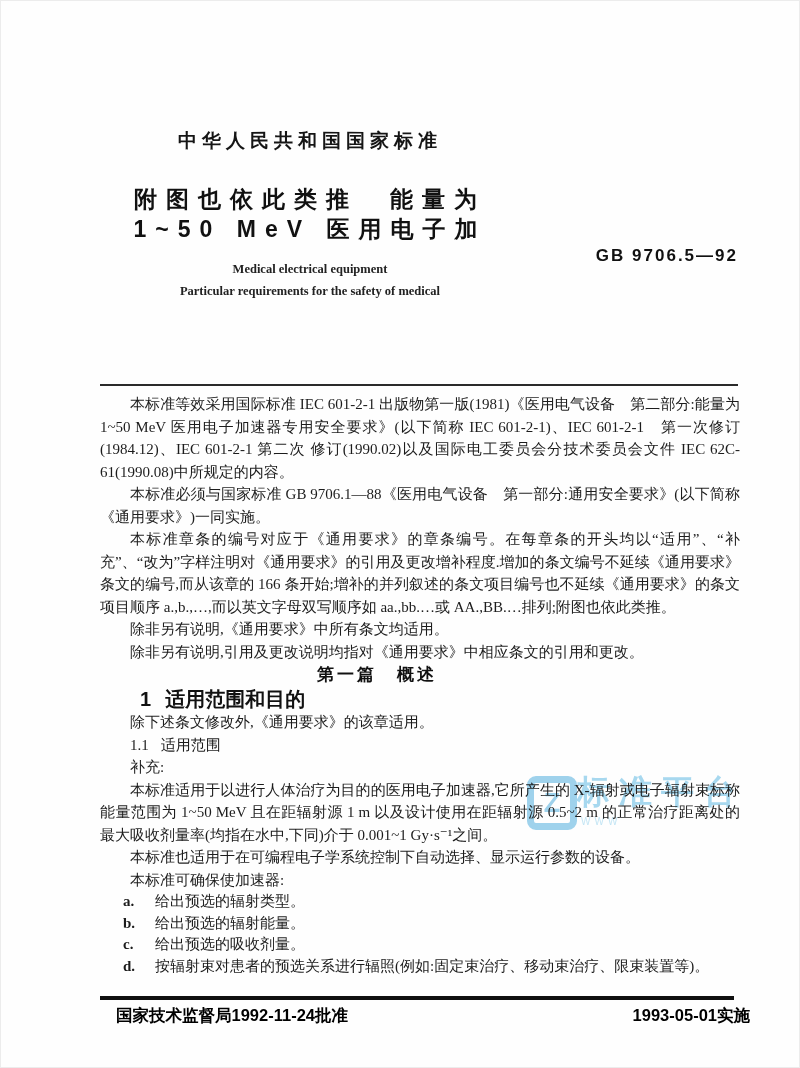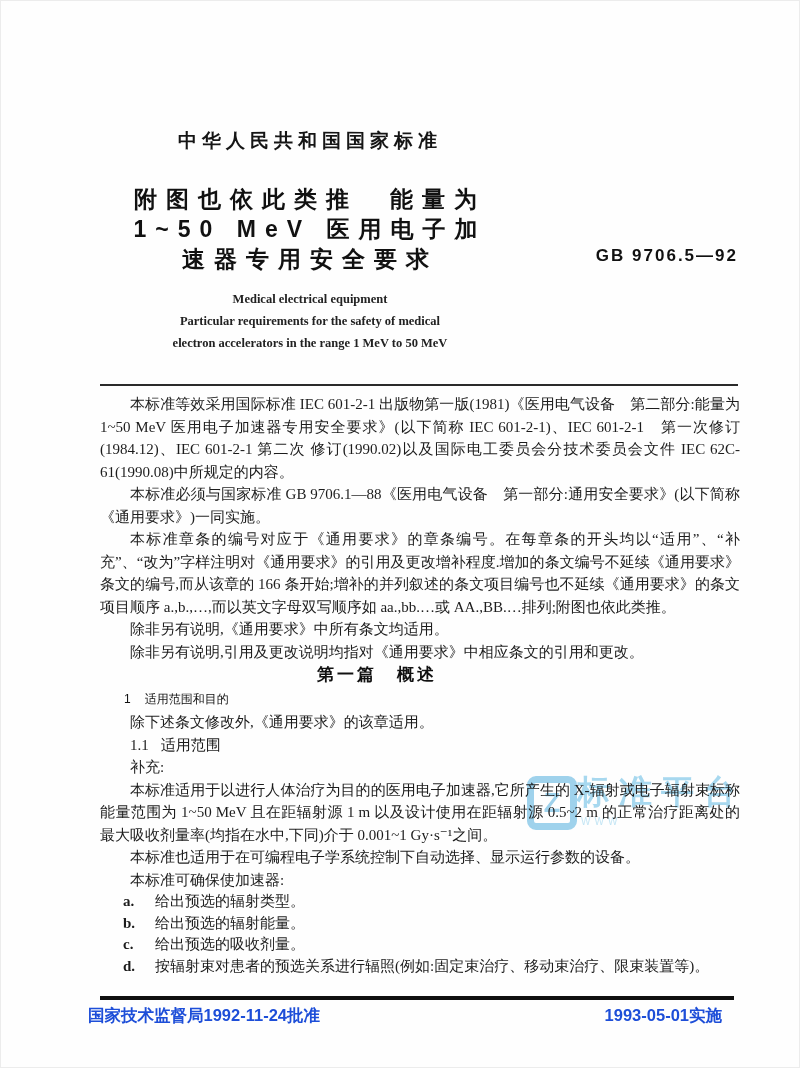--- a/index.html
+++ b/index.html
@@ -59,43 +59,43 @@
   .h-part{
     margin:3px 0 0 0;text-indent:0;text-align:center;
     width:520px;
     font-family:"Liberation Sans","DejaVu Sans",sans-serif;
     font-weight:bold;font-size:17px;line-height:24px;letter-spacing:3px;
     color:#111;
   }
   .h-sec{
     margin:14px 0 0 0;text-indent:0;
     font-family:"Liberation Sans","DejaVu Sans",sans-serif;
-    font-weight:normal;font-size:12px;line-height:24px;
+    font-weight:bold;font-size:20px;line-height:24px;
     color:#111;
   }
   .h-sec .num{margin-right:14px;}
   .h-sub{margin:0;text-indent:0;line-height:22.5px;}
   .h-sub .num{margin-right:12px;}
   .intro{margin-top:8px;}
   .supplement{text-indent:2em;}
   .list{margin:0;padding:0;list-style:none;}
   .list li{
     line-height:21.5px;text-align:left;
     padding-left:55px;position:relative;
   }
   .list .lbl{
     position:absolute;left:23px;font-weight:bold;
     font-family:"Liberation Serif","DejaVu Serif",serif;
   }
   
   .footer{
-    position:absolute;left:88px;top:1005px;width:634px;
+    position:absolute;left:116px;top:1005px;width:634px;
     display:flex;justify-content:space-between;align-items:baseline;
     font-family:"Liberation Sans","DejaVu Sans",sans-serif;
-    font-weight:bold;font-size:16.5px;color:#1d4ed8;z-index:1;
+    font-weight:bold;font-size:16.5px;color:#000000;z-index:1;
   }
   
   .watermark{
     position:absolute;left:527px;top:770px;z-index:0;
     display:flex;align-items:flex-start;
     pointer-events:none;
   }
   .wm-logo{
     width:36px;height:40px;margin-top:6px;
     border:7px solid #9fd2ec;border-radius:9px;
@@ -128,26 +128,24 @@
       <div class="wm-title">标准平台</div>
       <div class="wm-url">WWW</div>
     </div>
   </div>
 
   <div class="header">
     <div class="kicker">中华人民共和国国家标准</div>
     <div class="title">
       <div class="t-line">附图也依此类推　能量为</div>
       <div class="t-line">1~50 MeV 医用电子加</div>
-      <div class="t-line">速器专用安全要求</div>
     </div>
     <div class="subtitle">
       <div>Medical electrical equipment</div>
       <div>Particular requirements for the safety of medical</div>
-      <div>electron accelerators in the range 1 MeV to 50 MeV</div>
     </div>
   </div>
 
   <div class="std-no">GB 9706.5—92</div>
 
   <div class="rule-thin"></div>
 
   <div class="content">
     <p>本标准等效采用国际标准 IEC 601-2-1 出版物第一版(1981)《医用电气设备　第二部分:能量为 1~50 MeV 医用电子加速器专用安全要求》(以下简称 IEC 601-2-1)、IEC 601-2-1　第一次修订(1984.12)、IEC 601-2-1 第二次 修订(1990.02)以及国际电工委员会分技术委员会文件 IEC 62C-61(1990.08)中所规定的内容。</p>
     <p>本标准必须与国家标准 GB 9706.1—88《医用电气设备　第一部分:通用安全要求》(以下简称《通用要求》)一同实施。</p>

